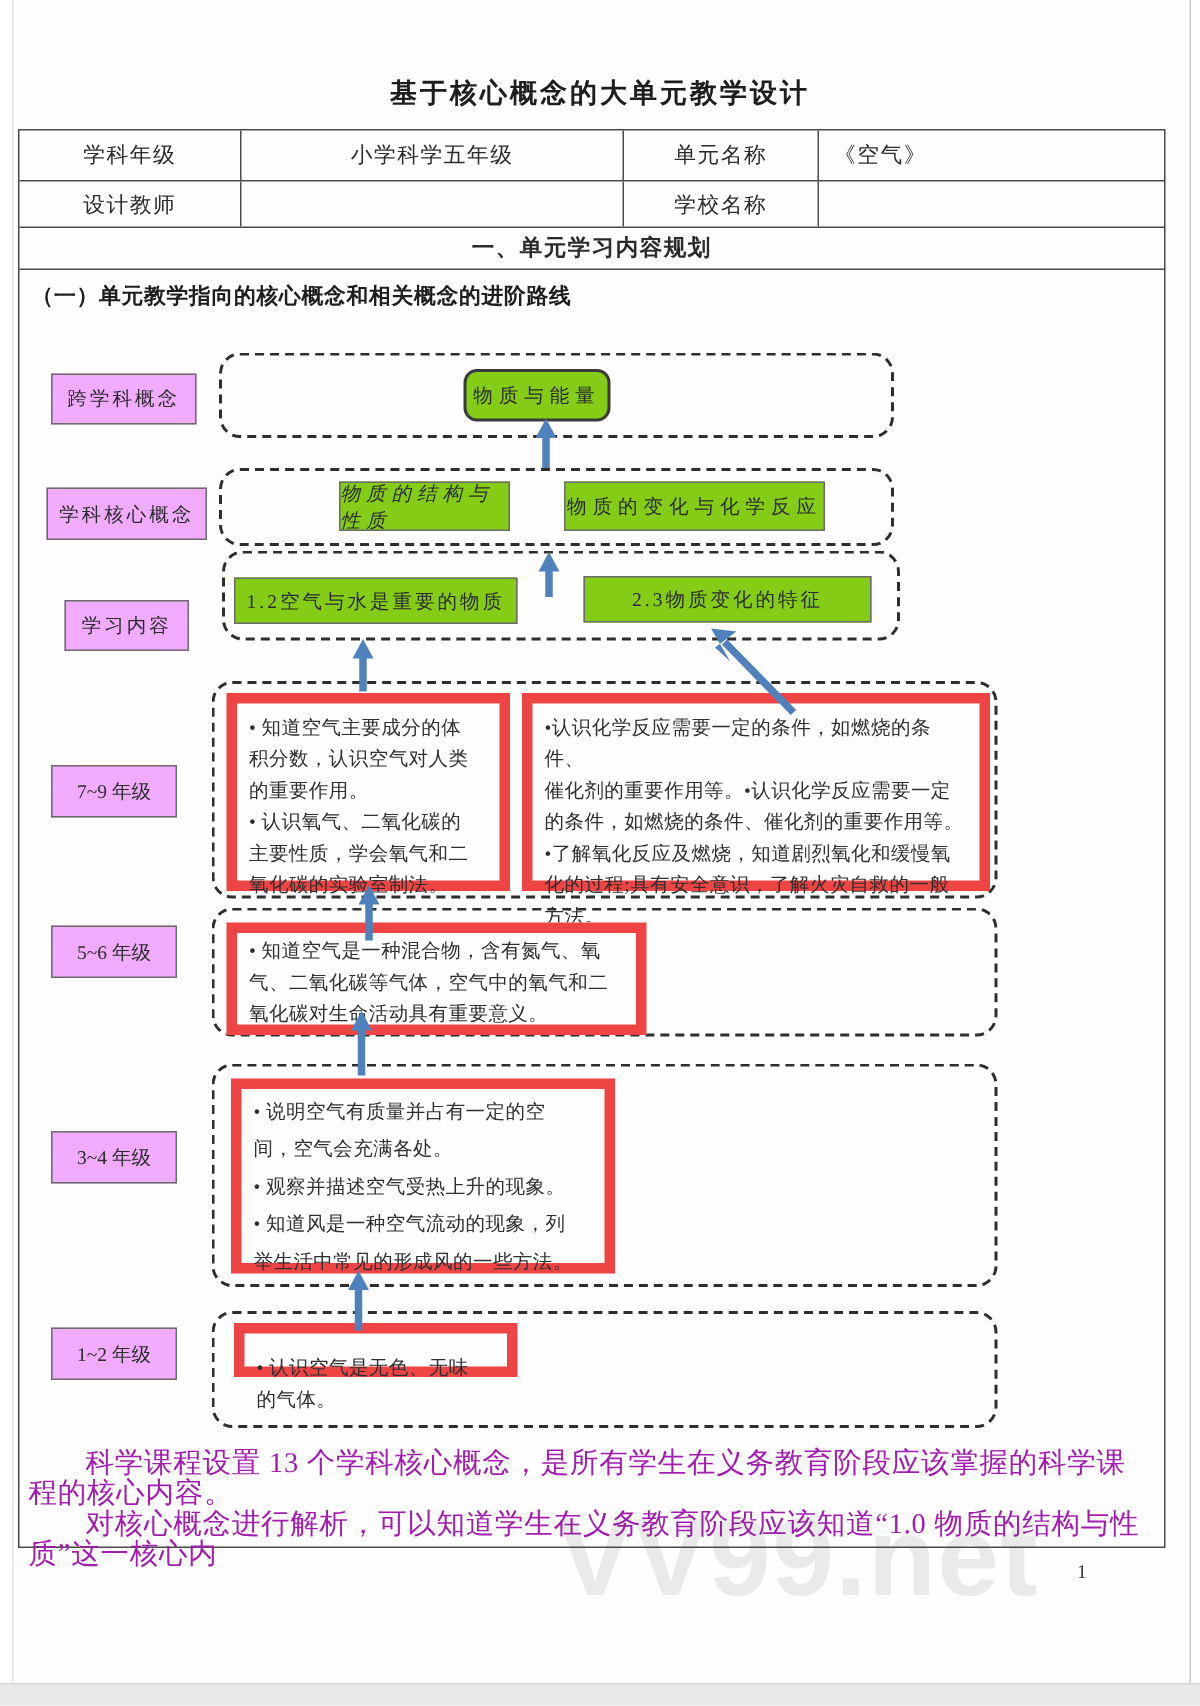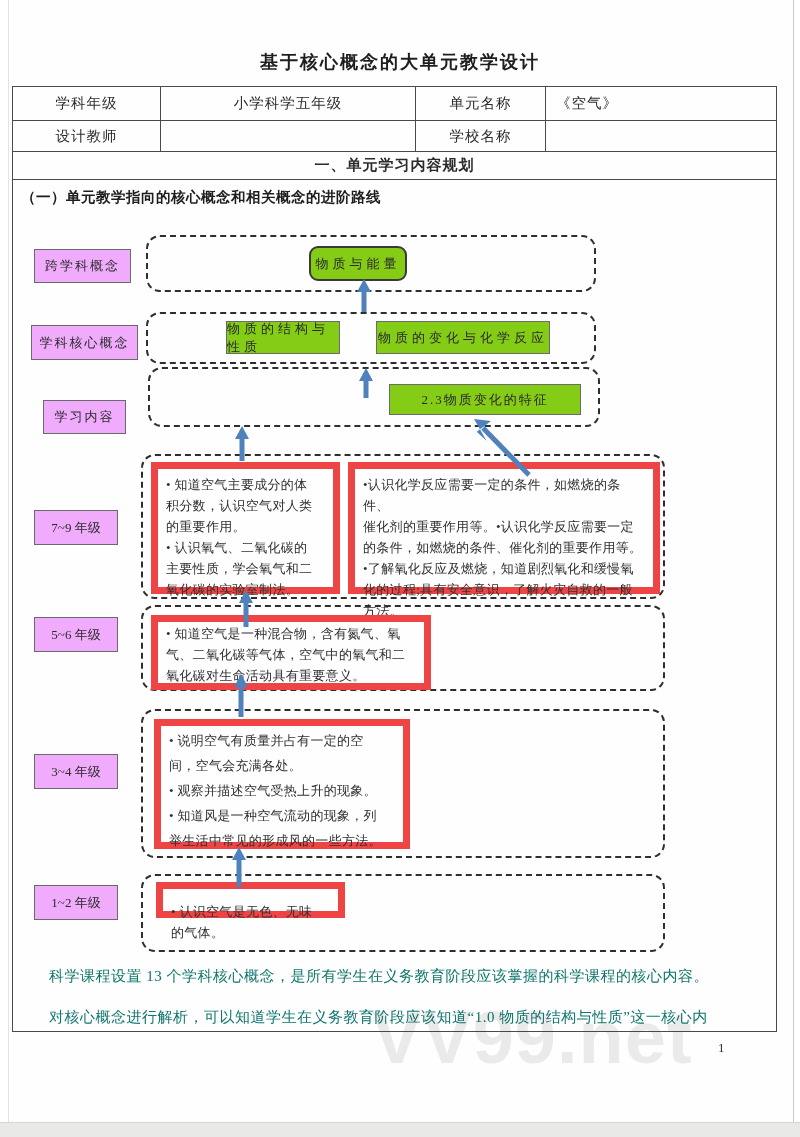--- a/index.html
+++ b/index.html
@@ -60,22 +60,22 @@
   .cbox.sp2{letter-spacing:2px;}
   .rounded{border:2px solid #3a3a3a;border-radius:9px;}
   .txtbox{
     position:absolute;border:7px solid #ef4444;box-sizing:border-box;z-index:2;
     font-size:13px;line-height:21px;padding:5px 8px;background:#fefefe;
     white-space:pre-line;letter-spacing:0.3px;color:#2f2f2f;
   }
   .arrows{position:absolute;left:0;top:0;width:765px;height:849px;z-index:3;pointer-events:none;}
   
   .para{
-    position:absolute;left:6px;right:10px;text-indent:2em;font-size:15px;
-    line-height:20px;letter-spacing:0.5px;color:#0f766e;z-index:2;
+    position:absolute;left:6px;right:10px;text-indent:2em;font-size:19px;
+    line-height:20px;letter-spacing:0.5px;color:#a21caf;z-index:2;
   }
   .watermark{
     position:absolute;left:372px;top:995px;width:420px;z-index:6;
     font-family:"Liberation Sans","DejaVu Sans",sans-serif;
     font-size:74px;font-weight:bold;letter-spacing:1px;
     color:rgba(60,60,60,0.10);pointer-events:none;
   }
   .pagenum{position:absolute;left:718px;top:1040px;font-size:13px;color:#333;z-index:2;}
 </style>
 </head>
@@ -113,22 +113,23 @@
 
     <div class="dash" style="left:133px;top:55px;width:450px;height:57px;"></div>
     <div class="dash" style="left:133px;top:132px;width:450px;height:52px;"></div>
     <div class="dash" style="left:135px;top:187px;width:452px;height:60px;"></div>
     <div class="dash" style="left:128px;top:274px;width:524px;height:145px;"></div>
     <div class="dash" style="left:128px;top:425px;width:524px;height:86px;"></div>
     <div class="dash" style="left:128px;top:529px;width:524px;height:149px;"></div>
     <div class="dash" style="left:128px;top:694px;width:524px;height:78px;"></div>
 
     <div class="cbox sp rounded" style="left:296px;top:66px;width:98px;height:35px;">物质与能量</div>
-    <div class="cbox sp" style="left:213px;top:141px;width:114px;height:33px;">物质的结构与性质</div>
+    <div class="cbox sp" style="left:213px;top:141px;width:114px;height:33px;font-style:italic;">物质的结构与性质</div>
     <div class="cbox sp" style="left:363px;top:141px;width:174px;height:33px;">物质的变化与化学反应</div>
+    <div class="cbox sp2" style="left:143px;top:205px;width:189px;height:31px;">1.2空气与水是重要的物质</div>
     <div class="cbox sp2" style="left:376px;top:204px;width:192px;height:31px;">2.3物质变化的特征</div>
 
     <div class="txtbox" style="left:138px;top:282px;width:189px;height:132px;">• 知道空气主要成分的体
 积分数，认识空气对人类
 的重要作用。
 • 认识氧气、二氧化碳的
 主要性质，学会氧气和二
 氧化碳的实验室制法。</div>
     <div class="txtbox" style="left:335px;top:282px;width:312px;height:132px;">•认识化学反应需要一定的条件，如燃烧的条件、
 催化剂的重要作用等。•认识化学反应需要一定

